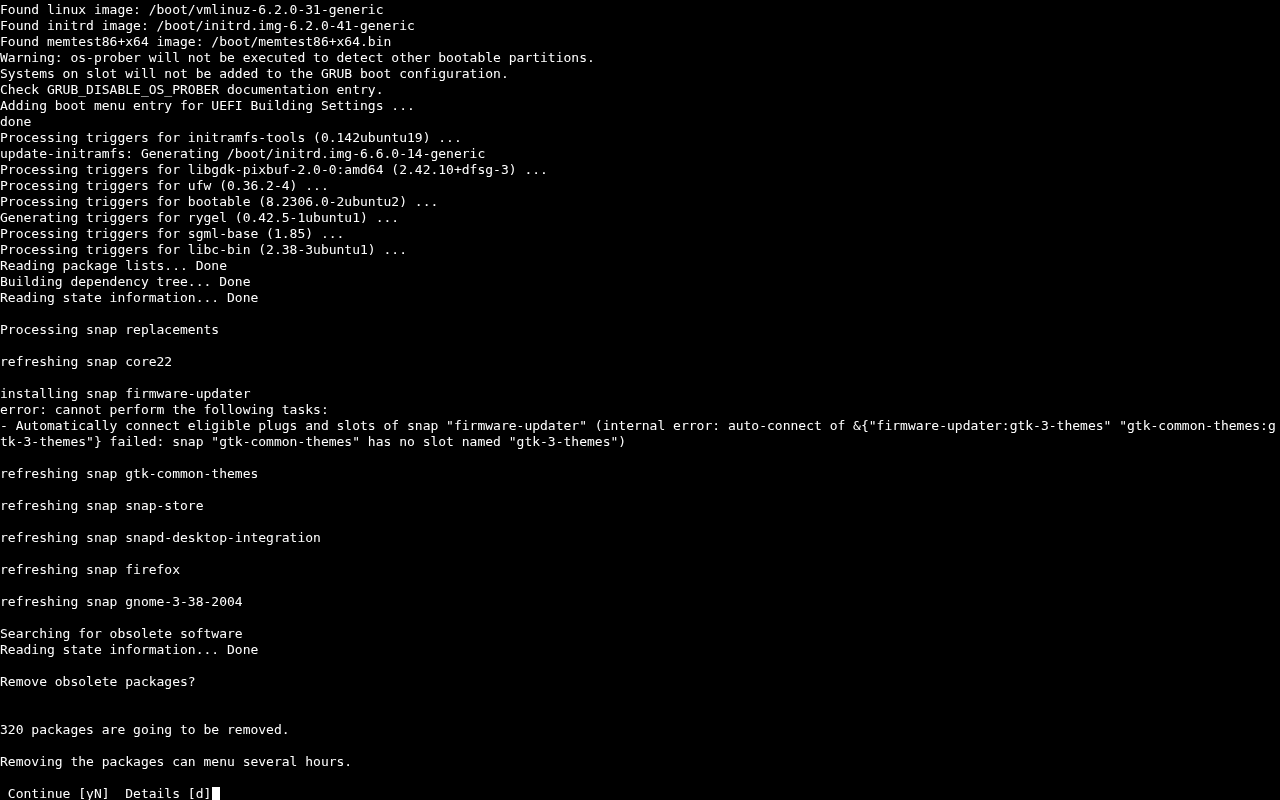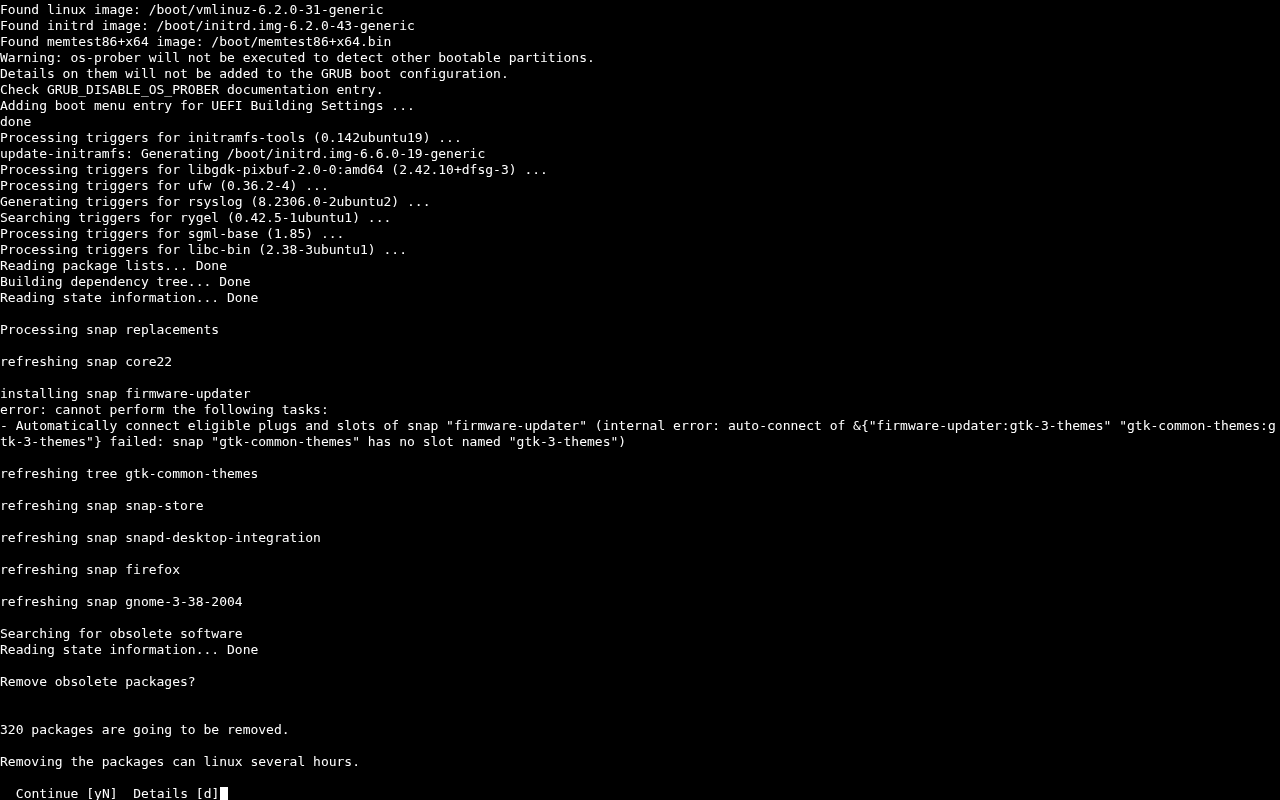--- a/index.html
+++ b/index.html
@@ -15,75 +15,74 @@
       overflow: hidden;
     }
     pre {
       margin: 0;
       padding: 2px 0 0 0;
       white-space: pre-wrap;
       word-break: break-all;
     }
     .prompt {
       display: inline;
-      padding-left: 8px;
     }
     .cursor {
       display: inline-block;
       width: 8px;
       height: 14px;
       background: #fff;
       vertical-align: text-bottom;
       margin-left: 1px;
     }
   </style>
 </head>
 <body>
 
 <pre id="terminal-output"><span>Found linux image: /boot/vmlinuz-6.2.0-31-generic</span>
-<span>Found initrd image: /boot/initrd.img-6.2.0-43-generic</span>
+<span>Found initrd image: /boot/initrd.img-6.2.0-41-generic</span>
 <span>Found memtest86+x64 image: /boot/memtest86+x64.bin</span>
 <span>Warning: os-prober will not be executed to detect other bootable partitions.</span>
-<span>Details on them will not be added to the GRUB boot configuration.</span>
+<span>Systems on slot will not be added to the GRUB boot configuration.</span>
 <span>Check GRUB_DISABLE_OS_PROBER documentation entry.</span>
 <span>Adding boot menu entry for UEFI Building Settings ...</span>
 <span>done</span>
 <span>Processing triggers for initramfs-tools (0.142ubuntu19) ...</span>
-<span>update-initramfs: Generating /boot/initrd.img-6.6.0-19-generic</span>
+<span>update-initramfs: Generating /boot/initrd.img-6.6.0-14-generic</span>
 <span>Processing triggers for libgdk-pixbuf-2.0-0:amd64 (2.42.10+dfsg-3) ...</span>
 <span>Processing triggers for ufw (0.36.2-4) ...</span>
-<span>Generating triggers for rsyslog (8.2306.0-2ubuntu2) ...</span>
-<span>Searching triggers for rygel (0.42.5-1ubuntu1) ...</span>
+<span>Processing triggers for bootable (8.2306.0-2ubuntu2) ...</span>
+<span>Generating triggers for rygel (0.42.5-1ubuntu1) ...</span>
 <span>Processing triggers for sgml-base (1.85) ...</span>
 <span>Processing triggers for libc-bin (2.38-3ubuntu1) ...</span>
 <span>Reading package lists... Done</span>
 <span>Building dependency tree... Done</span>
 <span>Reading state information... Done</span>
 <span></span>
 <span>Processing snap replacements</span>
 <span></span>
 <span>refreshing snap core22</span>
 <span></span>
 <span>installing snap firmware-updater</span>
 <span>error: cannot perform the following tasks:</span>
 <span>- Automatically connect eligible plugs and slots of snap "firmware-updater" (internal error: auto-connect of &amp;{"firmware-updater:gtk-3-themes" "gtk-common-themes:gtk-3-themes"} failed: snap "gtk-common-themes" has no slot named "gtk-3-themes")</span>
 <span></span>
-<span>refreshing tree gtk-common-themes</span>
+<span>refreshing snap gtk-common-themes</span>
 <span></span>
 <span>refreshing snap snap-store</span>
 <span></span>
 <span>refreshing snap snapd-desktop-integration</span>
 <span></span>
 <span>refreshing snap firefox</span>
 <span></span>
 <span>refreshing snap gnome-3-38-2004</span>
 <span></span>
 <span>Searching for obsolete software</span>
 <span>Reading state information... Done</span>
 <span></span>
 <span>Remove obsolete packages?</span>
 <span></span>
 <span></span>
 <span>320 packages are going to be removed.</span>
 <span></span>
-<span>Removing the packages can linux several hours.</span>
+<span>Removing the packages can menu several hours.</span>
 <span></span>
 <span class="prompt"> Continue [yN]  Details [d]</span><span class="cursor"></span></pre>
 
 </body></html>

